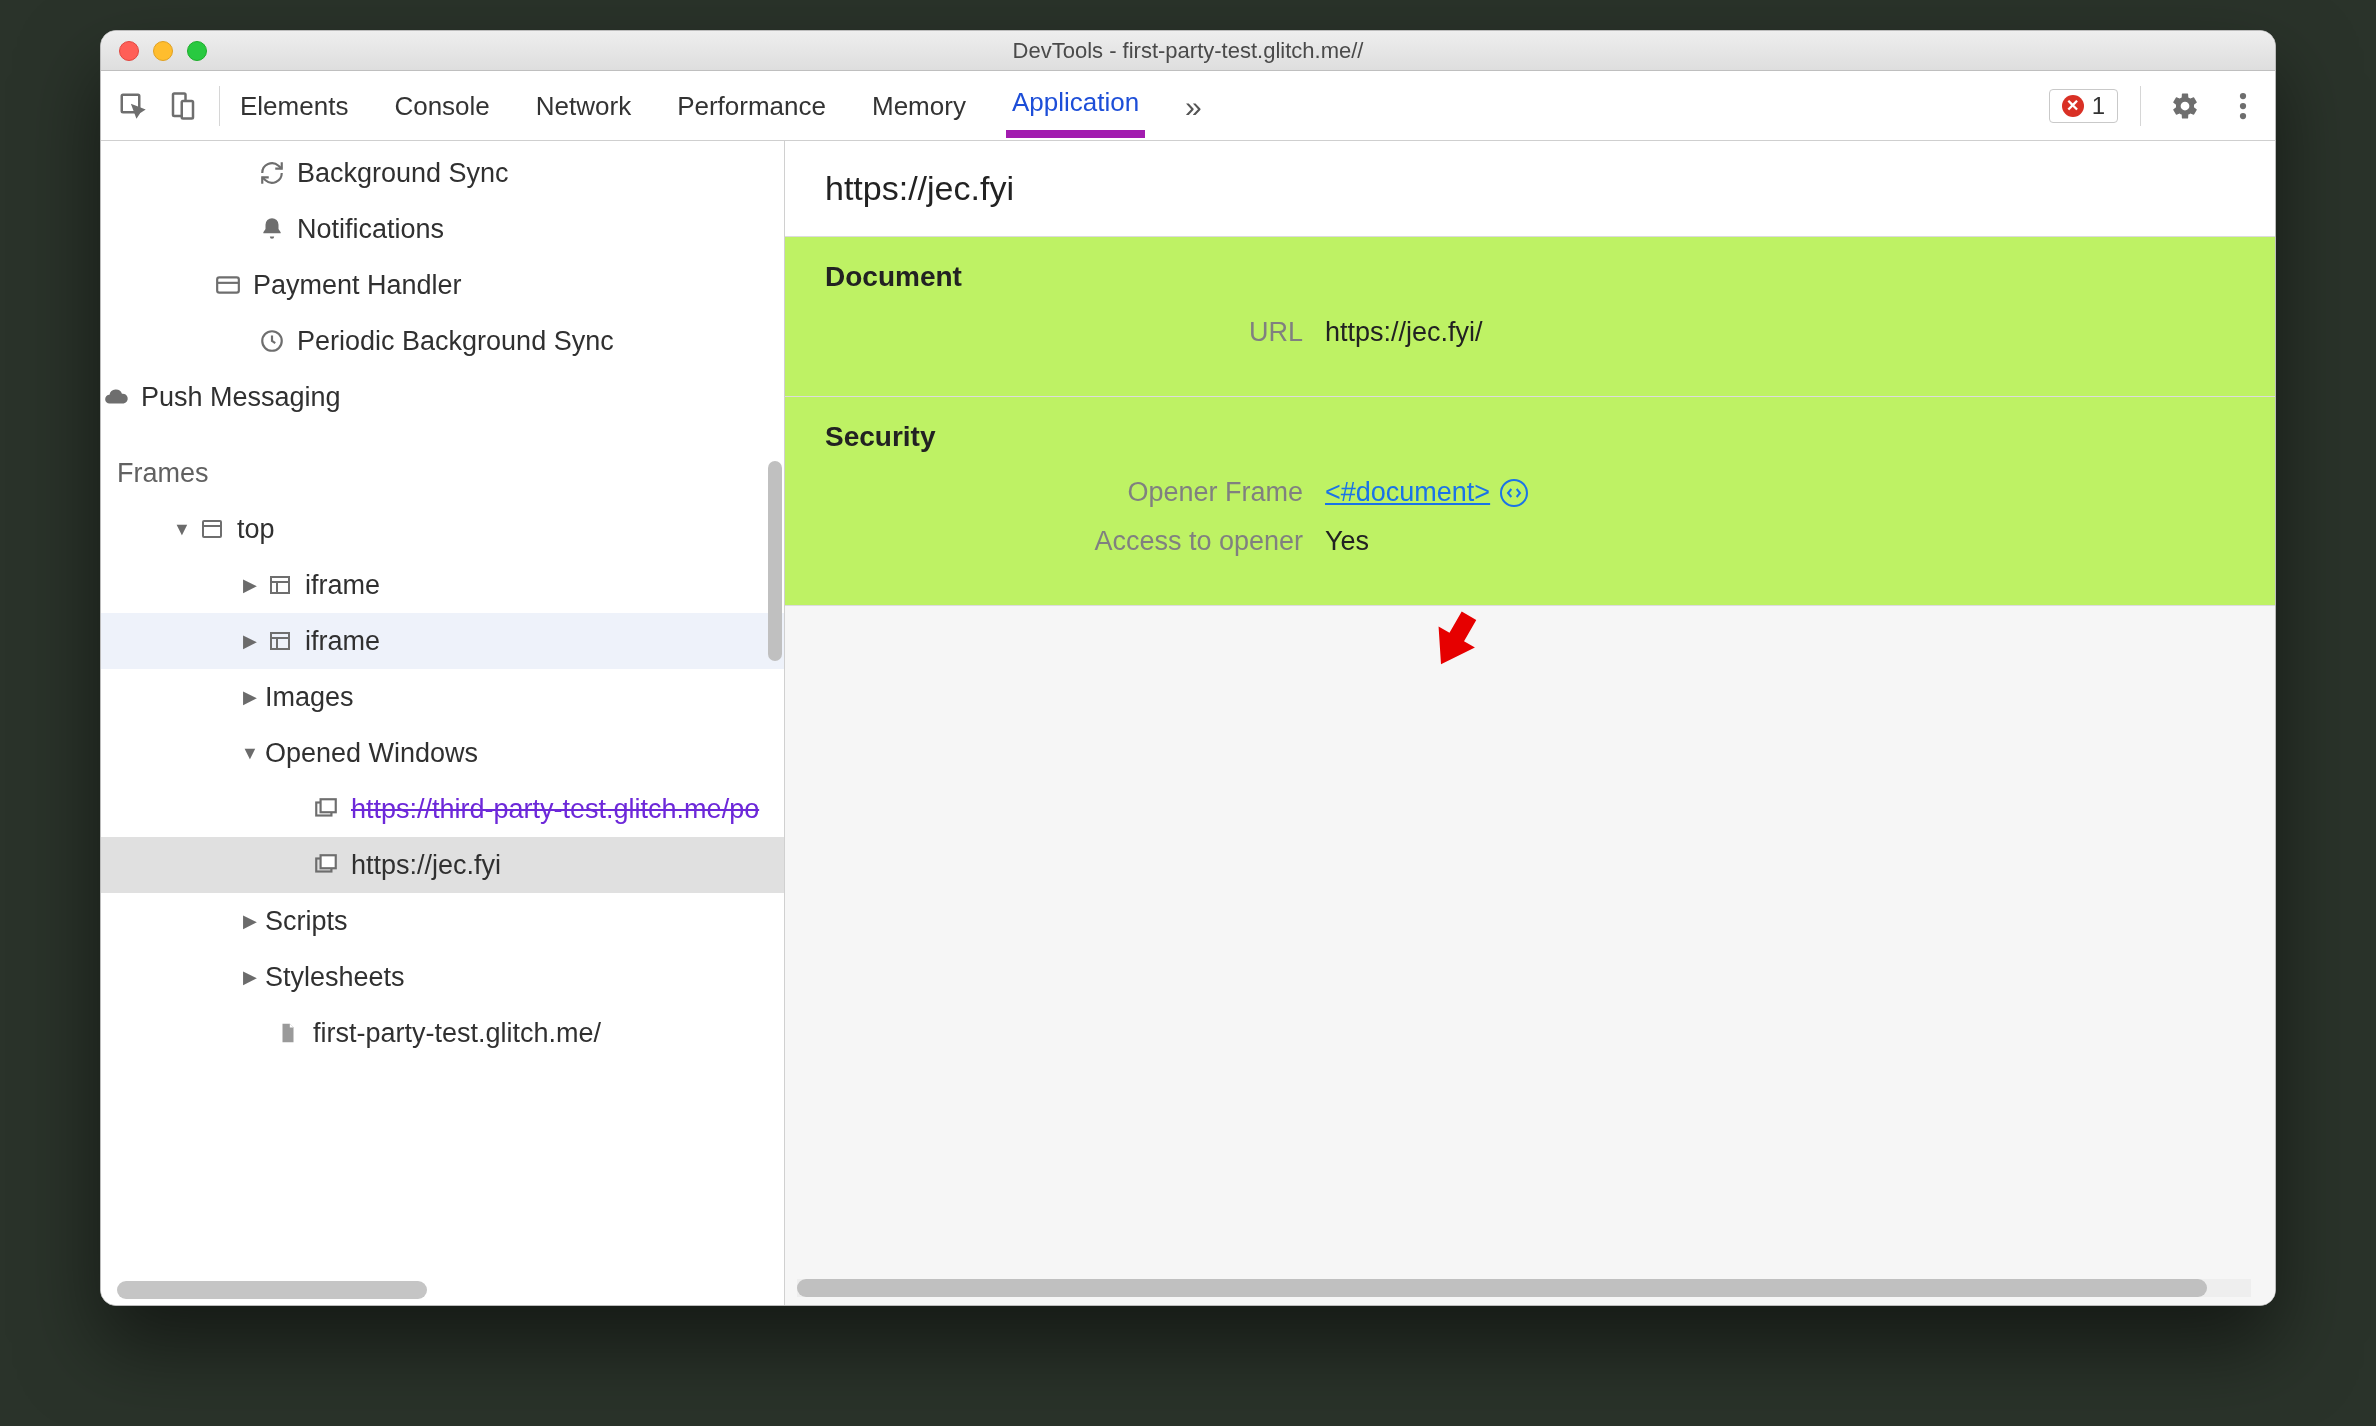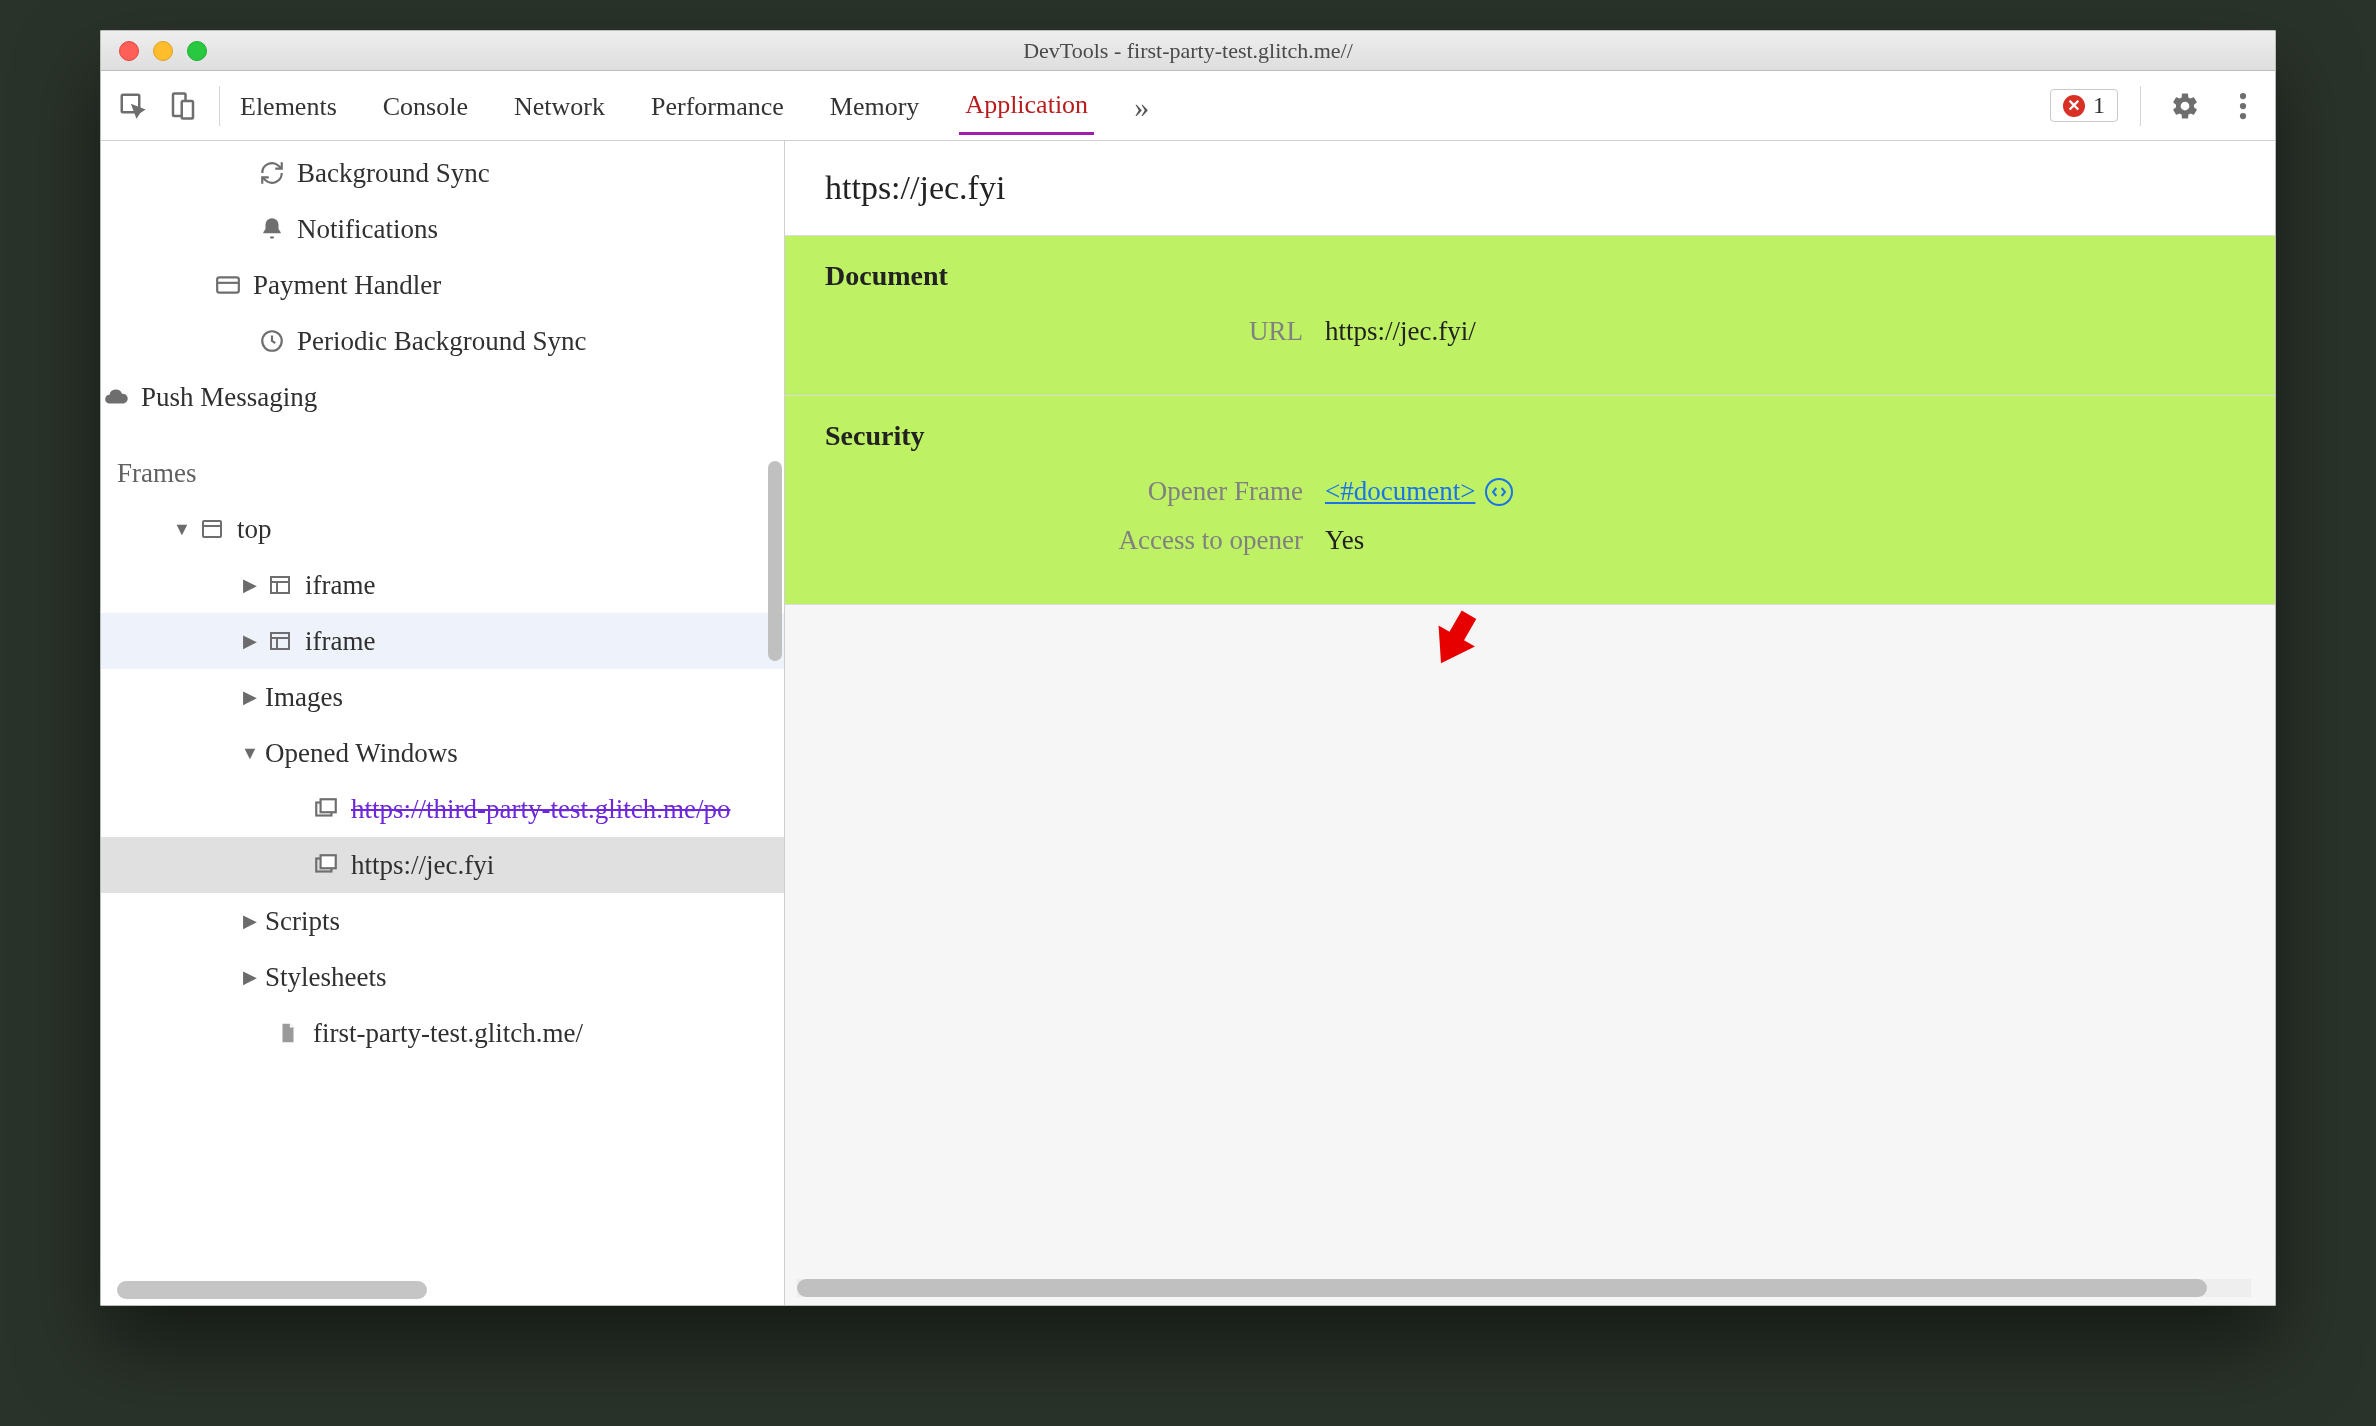--- a/index.html
+++ b/index.html
@@ -7,27 +7,26 @@
     font-family: -apple-system, BlinkMacSystemFont, "Helvetica Neue", Arial, sans-serif;
     background: #2a332a;
     width: 2376px;
     height: 1426px;
     padding: 30px 100px 120px 100px;
   }
   .window {
     width: 100%;
     height: 100%;
     background: #fff;
-    border-radius: 1px;
+    border-radius: 16px;
     box-shadow: 0 40px 80px rgba(0,0,0,0.5);
     display: flex;
     flex-direction: column;
     overflow: hidden;
     border: 1px solid #bcbcbc;
-    font-family: Liberation Serif, serif;
   }
   .titlebar {
     height: 40px;
     background: linear-gradient(#eeeeee,#dedede);
     border-bottom: 1px solid #bfbfbf;
     display: flex;
     align-items: center;
     position: relative;
   }
   .traffic {
@@ -60,21 +59,21 @@
     color:#6e6e6e;
   }
   .tb-sep { width:1px; height:40px; background:#d6d6d6; margin:0 8px;}
   .tabs { display:flex; gap: 34px; align-items:center; flex:0 0 auto;}
   .tab {
     font-size: 26px;
     color:#333;
     padding: 14px 6px 12px 6px;
     cursor:pointer;
   }
-  .tab.active { color:#b91c1c; border-bottom: 3px solid #a21caf; }
+  .tab.active { color:#1d4ed8; border-bottom: 8px solid #a21caf; }
   .tb-right { margin-left:auto; display:flex; align-items:center; gap:14px;}
   .err-badge {
     display:flex; align-items:center; gap:8px;
     border:1px solid #c9c9c9; border-radius:4px;
     padding: 2px 12px;
     font-size:24px; color:#333;
   }
   .err-dot {
     width:22px;height:22px;border-radius:50%;
     background:#d93025; color:#fff; display:flex;align-items:center;justify-content:center;

